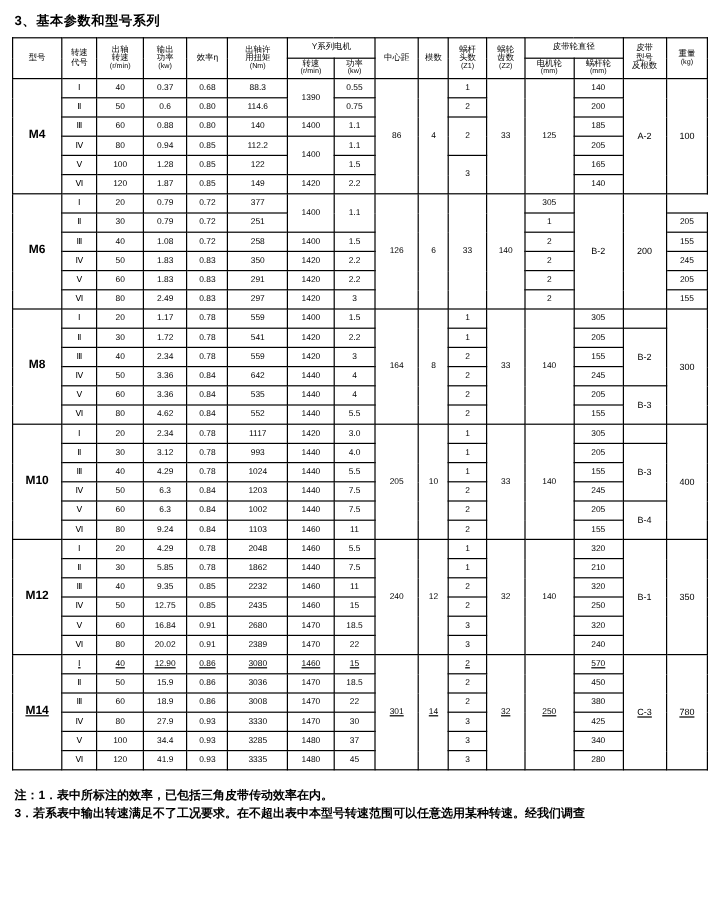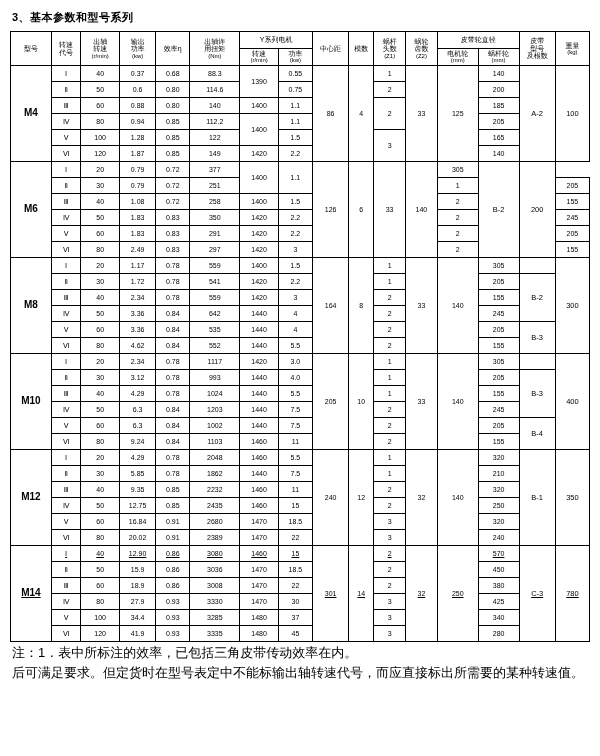--- a/index.html
+++ b/index.html
@@ -21,22 +21,23 @@
   table.spec thead th{font-weight:normal;font-size:7px;padding:1px 0;}
   .hdr-main{height:17px;}
   .hdr-sub{height:17px;}
   .unit{font-size:6px;display:block;line-height:1.1;}
   td.model{font-size:10px;font-weight:bold;}
   td.rome{font-size:7px;}
   td.small{font-size:7px;}
   td.belt{font-size:7.5px;}
   td.weight{font-size:7.5px;}
   .notes{
-    margin-top:1px;font-size:13px;line-height:1.5;
+    margin-top:14px;font-size:10px;line-height:1.5;
     padding-left:2px;
+    font-weight:bold;
   }
   .notes div{white-space:nowrap;}
 </style>
 </head>
 <body>
 
 <div class="page">
 
   <div class="doc-title">3、基本参数和型号系列</div>
 
@@ -517,16 +518,16 @@
           <td class="small" rowspan="1">1480</td>
           <td class="small" rowspan="1">45</td>
           <td class="small" rowspan="1">3</td>
           <td class="small">280</td>
         </tr>
       </tbody>
   </table>
 
   <div class="notes">
     <div>注：1．表中所标注的效率，已包括三角皮带传动效率在内。</div>
-    <div>后可满足要求。但定货时在型号表定中不能标输出轴转速代号，而应直接标出所需要的某种转速值。</div>
+    <div>3．若系表中输出转速满足不了工况要求。在不超出表中本型号转速范围可以任意选用某种转速。经我们调查</div>
   </div>
 
 </div>
 
 </body></html>

